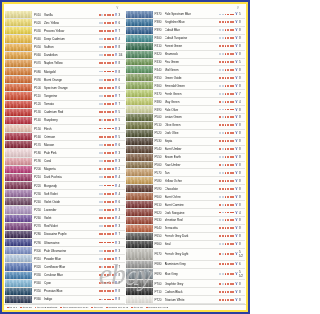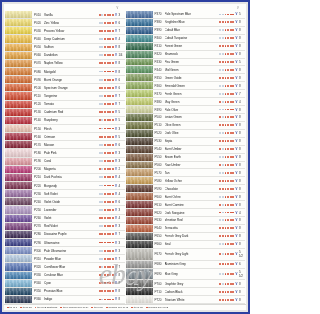--- a/index.html
+++ b/index.html
@@ -3,21 +3,21 @@
 <meta charset="utf-8">
 <style>
   html,body{margin:0;padding:0;}
   body{
     width:250px;height:314px;overflow:hidden;
     background:#ffffff;
     font-family:"Liberation Sans", sans-serif;
   }
   #frame{
     position:relative;width:250px;height:314px;box-sizing:border-box;
-    border:2px solid #2b3fa0;background:#e5e5e5;overflow:hidden;
+    border:2px solid #2b3fa0;background:#fde047;overflow:hidden;
   }
   #sheet{
     position:absolute;left:2px;top:2px;right:2px;bottom:2px;
     background:#fdfdfb;display:flex;flex-direction:column;
   }
   .colwrap{flex:1 1 auto;display:flex;flex-direction:row;gap:1px;padding:3px 1px 0 1px;box-sizing:border-box;}
   .col{flex:1 1 50%;display:flex;flex-direction:column;min-width:0;}
   .colhead{height:4px;position:relative;}
   .colhead .hm{position:absolute;right:6px;top:0;font-size:2.6px;color:#7a7a7a;letter-spacing:.2px;}
   .rows{flex:1 1 auto;display:flex;flex-direction:column;}

